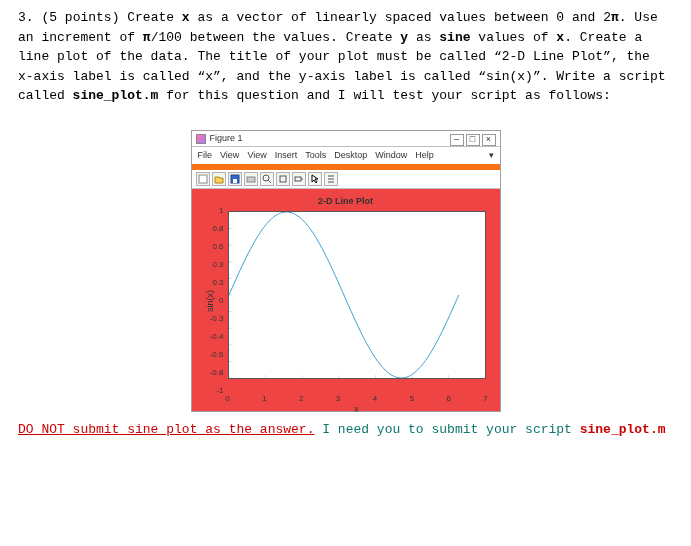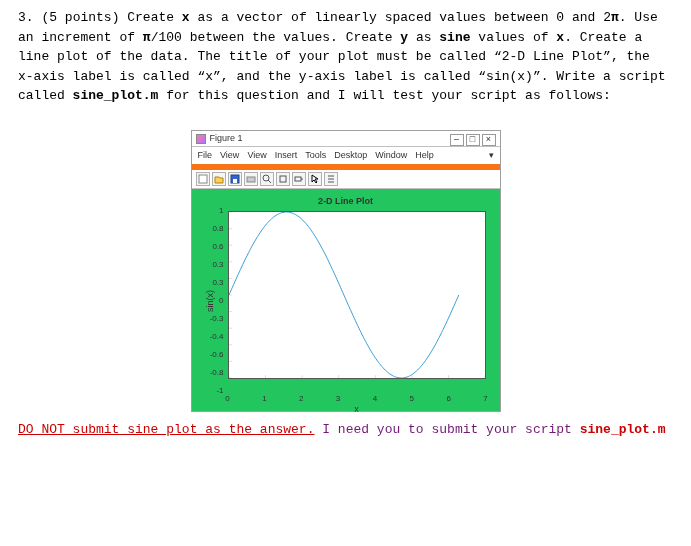--- a/index.html
+++ b/index.html
@@ -78,21 +78,21 @@
     .tool {
       width: 14px;
       height: 14px;
       border: 1px solid #b0b0b0;
       background: #f5f5f5;
       display: flex;
       align-items: center;
       justify-content: center;
     }
     .plot-area {
-      background: #22c55e;
+      background: #ef4444;
       padding: 4px;
       height: 222px;
       position: relative;
     }
     .plot-title {
       text-align: center;
       font-weight: bold;
       font-size: 9px;
       margin-top: 2px;
       margin-bottom: 2px;
@@ -141,21 +141,21 @@
       transform: translateX(-50%);
       font-size: 9px;
     }
     .footer-note {
       font-family: "Courier New", monospace;
       font-size: 13px;
       color: #c00;
       margin-top: 6px;
     }
     .footer-note .underline { text-decoration: underline; }
-    .footer-note .black { color: #701a75; }
+    .footer-note .black { color: #0f766e; }
     .footer-note .bold { font-weight: bold; }
   </style>
 </head>
 <body>
 
 <div class="instructions">
   <span>3.</span>
   <span>(5 points)</span>
   <span> Create </span><span class="bold">x</span><span> as a vector of linearly spaced values between 0 and 2</span><span class="bold">π</span><span>. Use an increment of </span><span class="bold">π</span><span>/100 between the values. Create </span><span class="bold">y</span><span> as </span><span class="bold">sine</span><span> values of </span><span class="bold">x</span><span>. Create a line plot of the data. The title of your plot must be called “2-D Line Plot”, the x-axis label is called “x”, and the y-axis label is called “sin(x)”. Write a script called </span><span class="bold">sine_plot.m</span><span> for this question and I will test your script as follows:</span>
 </div>

